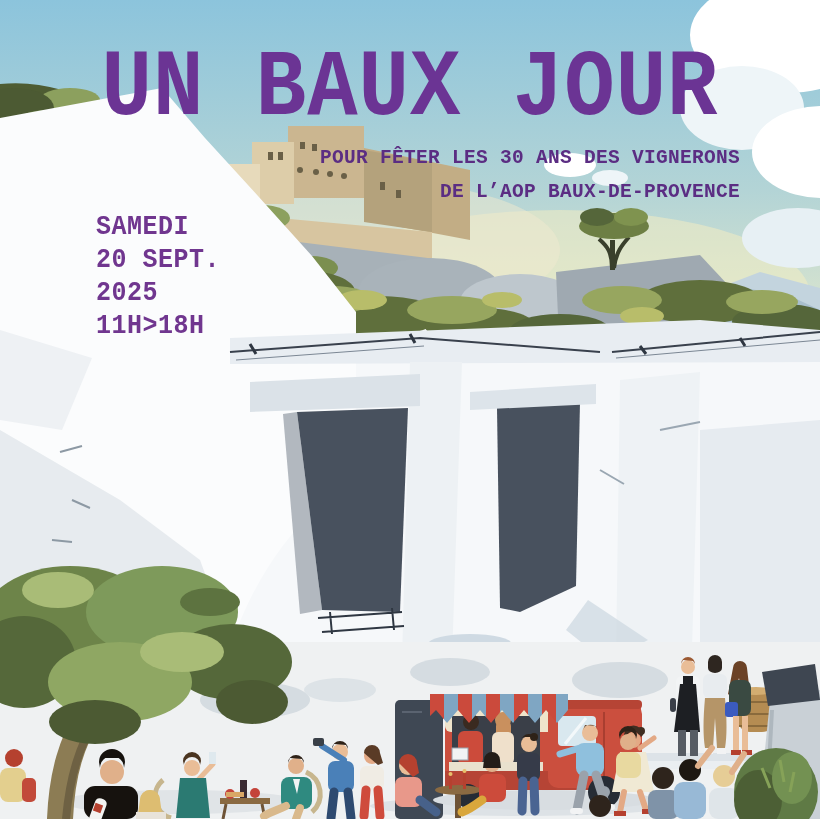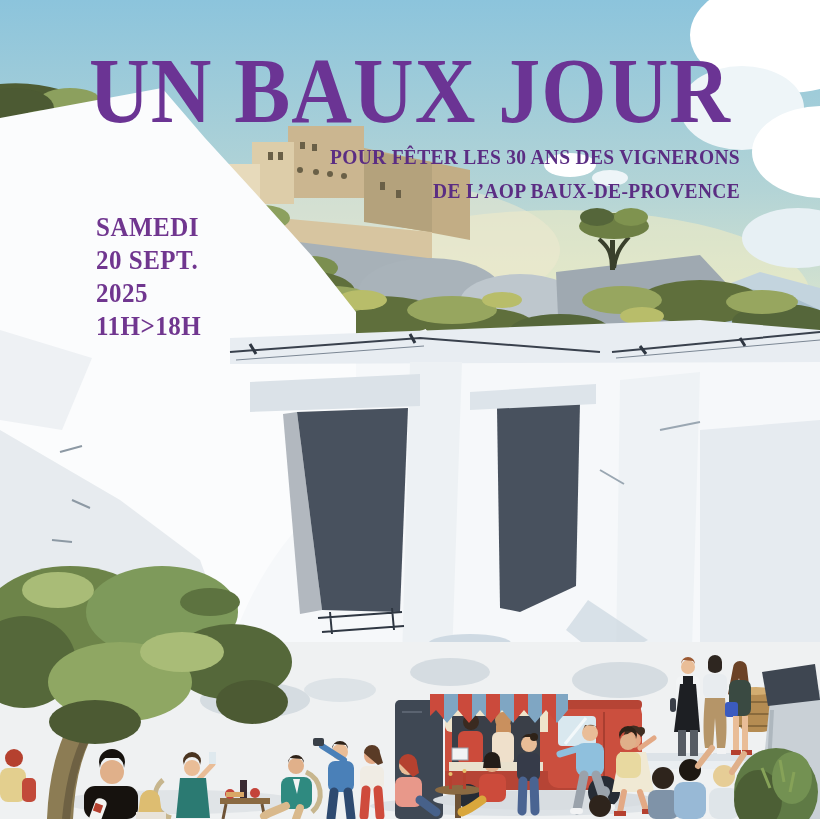--- a/index.html
+++ b/index.html
@@ -1,18 +1,18 @@
 <!DOCTYPE html>
 <html><head>
 <meta charset="utf-8">
 <style>
   html,body{margin:0;padding:0;background:#9aa0a6;}
   .poster{
     position:relative;width:820px;height:819px;overflow:hidden;
-    background:#f6f8fa;font-family:Liberation Serif, serif;
+    background:#f6f8fa;font-family:Liberation Mono, monospace;
     -webkit-font-smoothing:antialiased;
   }
   .poster svg{position:absolute;inset:0;display:block;}
   .title{
     position:absolute;top:36px;left:50%;margin:0;white-space:nowrap;
     transform:translateX(-50%) scaleY(1.12);transform-origin:top center;
     font-size:84px;font-weight:bold;letter-spacing:1px;color:#6b3494;
   }
   .subtitle{
     position:absolute;top:140px;right:80px;text-align:right;

